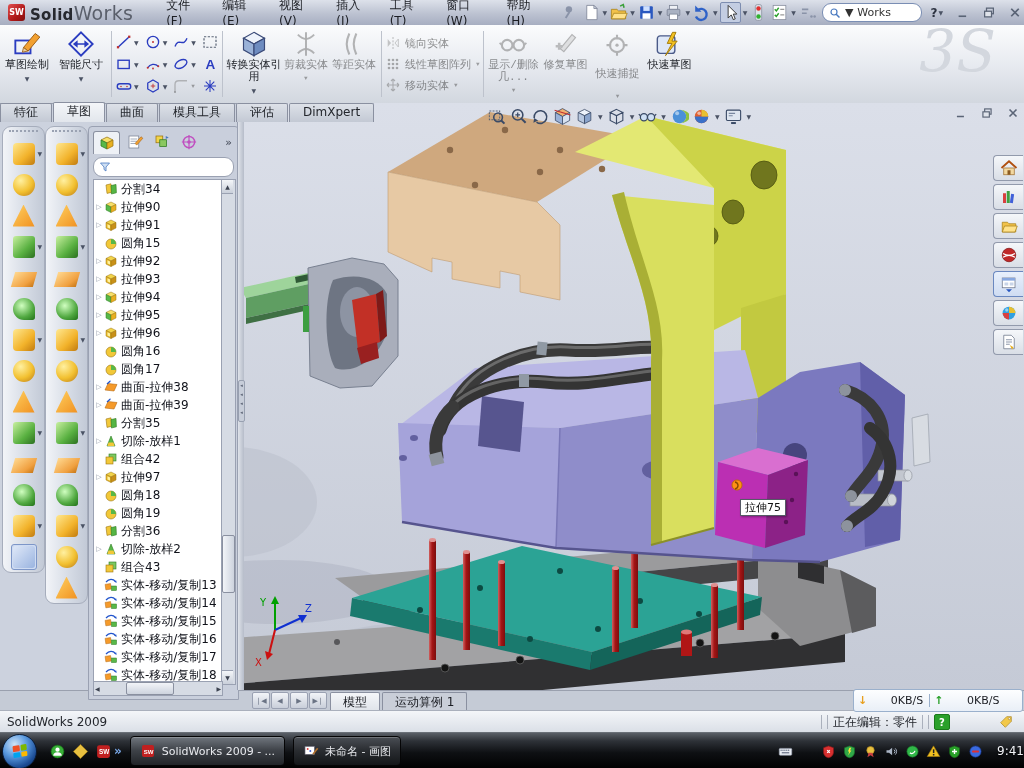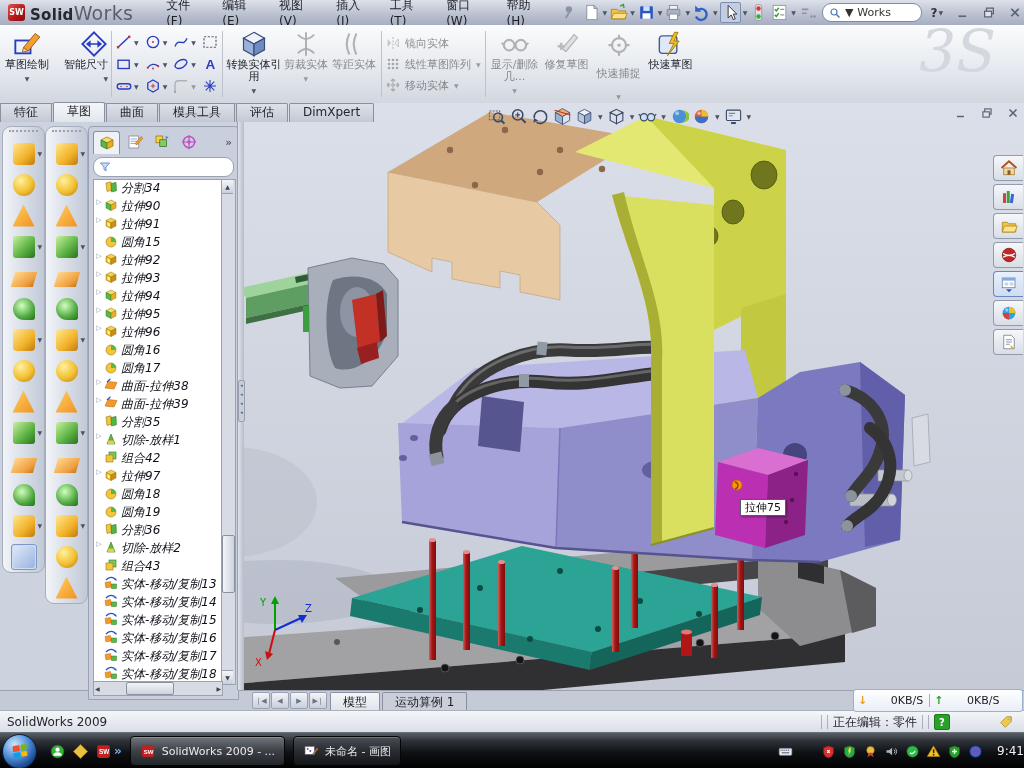--- a/index.html
+++ b/index.html
@@ -34,21 +34,21 @@
   
   #ribbon{left:0;top:25px;width:1024px;height:78px;
     background:linear-gradient(#fbfcfd,#e6e9ef 55%,#d2d7df);
     border-bottom:1px solid #9aa1b0;display:flex;align-items:stretch;overflow:hidden;}
   .rsep{width:1px;background:#bdc2cc;margin:6px 3px;}
   .rbtn{display:flex;flex-direction:column;align-items:center;justify-content:flex-start;
     padding-top:5px;font-size:11px;color:#23262c;text-align:center;line-height:12px;}
   .rbtn .ric{width:28px;height:28px;}
   .rbtn .rlb{margin-top:1px;}
   .rbtn .rdd{font-size:6px;color:#4a5264;margin-top:2px;}
-  .dis{filter:grayscale(1);opacity:.5;}
+  .dis{filter:grayscale(1);opacity:.5;font-family:Liberation Mono, monospace;}
   #sk-grid{display:flex;gap:4px;padding-top:7px;}
   .sk-col{display:flex;flex-direction:column;gap:2px;}
   .sk-cell{display:flex;align-items:center;height:20px;}
   .sk-cell .sic{width:18px;height:18px;}
   #rstack{display:flex;flex-direction:column;justify-content:flex-start;padding-top:9px;gap:3px;}
   .stk{display:flex;align-items:center;gap:4px;font-size:11px;color:#23262c;height:18px;}
   .stk .sic{width:16px;height:16px;}
   #watermark{position:absolute;right:28px;top:22px;font-family:"DejaVu Serif","Liberation Serif",serif;
     font-style:italic;font-size:58px;color:#d3d7de;line-height:1;}
 
@@ -79,21 +79,21 @@
   #fmpanel{left:88px;top:126px;width:149px;height:572px;background:#c9cfdc;
     border:1px solid #9aa1b2;border-radius:4px 4px 0 0;z-index:4;}
   #fm-tabs{display:flex;align-items:center;height:26px;padding:2px 2px 0 4px;gap:2px;}
   .fmtab{width:25px;height:22px;display:flex;align-items:center;justify-content:center;border-radius:3px 3px 0 0;}
   .fmtab.active{background:#eef1f6;border:1px solid #8a90a0;border-bottom:none;}
   #fm-expand{margin-left:auto;font-size:11px;color:#3c4250;padding-right:4px;}
   #fm-filter{margin:2px 4px;height:18px;background:#fff;border:1px solid #9aa1b2;border-radius:9px;
     display:flex;align-items:center;padding:0 5px;gap:4px;}
   #fm-list{position:absolute;left:4px;top:52px;width:128px;height:504px;background:#fff;
     border:1px solid #9aa1b2;border-right:none;overflow:hidden;}
-  .trow{display:flex;height:18px;white-space:nowrap;font-style:italic;}
+  .trow{display:flex;align-items:center;height:18px;white-space:nowrap;}
   .texp{width:10px;font-size:7px;color:#8a92a2;text-align:center;flex:0 0 10px;}
   .tico{width:14px;height:14px;flex:0 0 14px;}
   .tlab{font-size:12px;color:#10121a;margin-left:3px;}
   #fm-vscroll{position:absolute;right:2px;top:52px;width:13px;height:504px;
     background:#d6dbe4;border:1px solid #9aa1b2;}
   .sbtn{position:absolute;left:0;width:11px;height:13px;background:linear-gradient(#f4f6f9,#c9cfda);
     border-bottom:1px solid #9aa1b2;display:flex;align-items:center;justify-content:center;
     font-size:6px;color:#3c4250;}
   #fm-vthumb{position:absolute;left:0;top:355px;width:11px;height:56px;
     background:linear-gradient(90deg,#f2f4f8,#cdd3de);border:1px solid #8a90a0;border-radius:2px;}
@@ -301,21 +301,21 @@
         <div class="ric">
           <svg viewBox="0 0 24 24" width="100%" height="100%">
             <rect x="2" y="9" width="13" height="11" fill="none" stroke="#2a3cc0" stroke-width="1.6"></rect>
             <path d="M9,15 L19,3 L23,6 L13,18 Z" fill="#f2a030" stroke="#9a5a10" stroke-width="0.8"></path>
             <path d="M9,15 l4,3 -5,1z" fill="#e8d0a0" stroke="#9a5a10" stroke-width="0.7"></path>
           </svg>
         </div>
         <div class="rlb">草图绘制</div>
         <div class="rdd">▼</div>
       </div>
-      <div class="rbtn" style="width: 54px; align-items: flex-end;">
+      <div class="rbtn" style="width: 54px;">
         <div class="ric">
           <svg viewBox="0 0 24 24" width="100%" height="100%">
             <path d="M12,2 L22,12 L12,22 L2,12 Z" fill="none" stroke="#2a3cc0" stroke-width="1.6"></path>
             <path d="M6,12 h12 M6,12 l2.5,-2 v4z M18,12 l-2.5,-2 v4z" stroke="#2a3cc0" stroke-width="1.2" fill="#2a3cc0"></path>
           </svg>
         </div>
         <div class="rlb">智能尺寸</div>
         <div class="rdd">▼</div>
       </div>
       <div class="rsep"></div>

